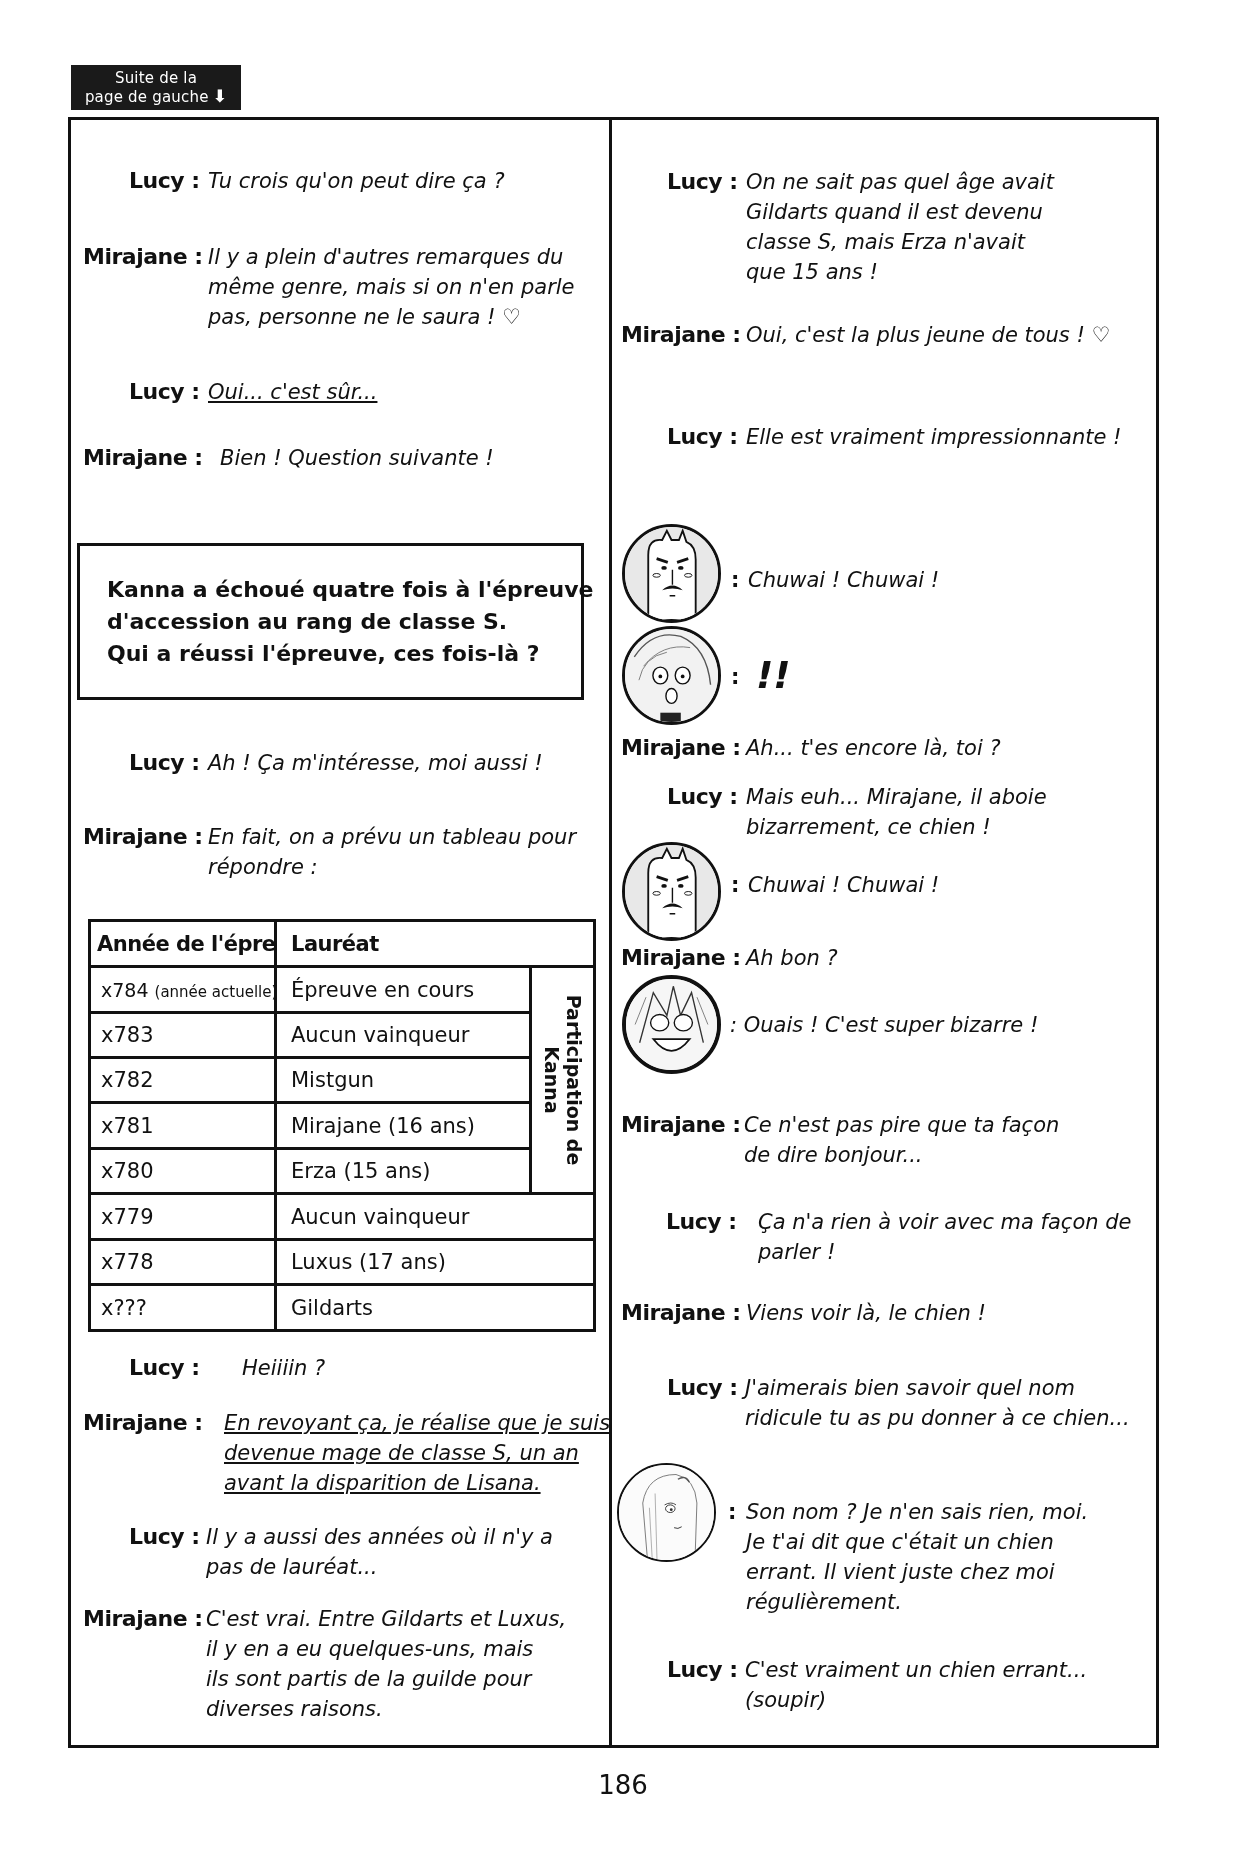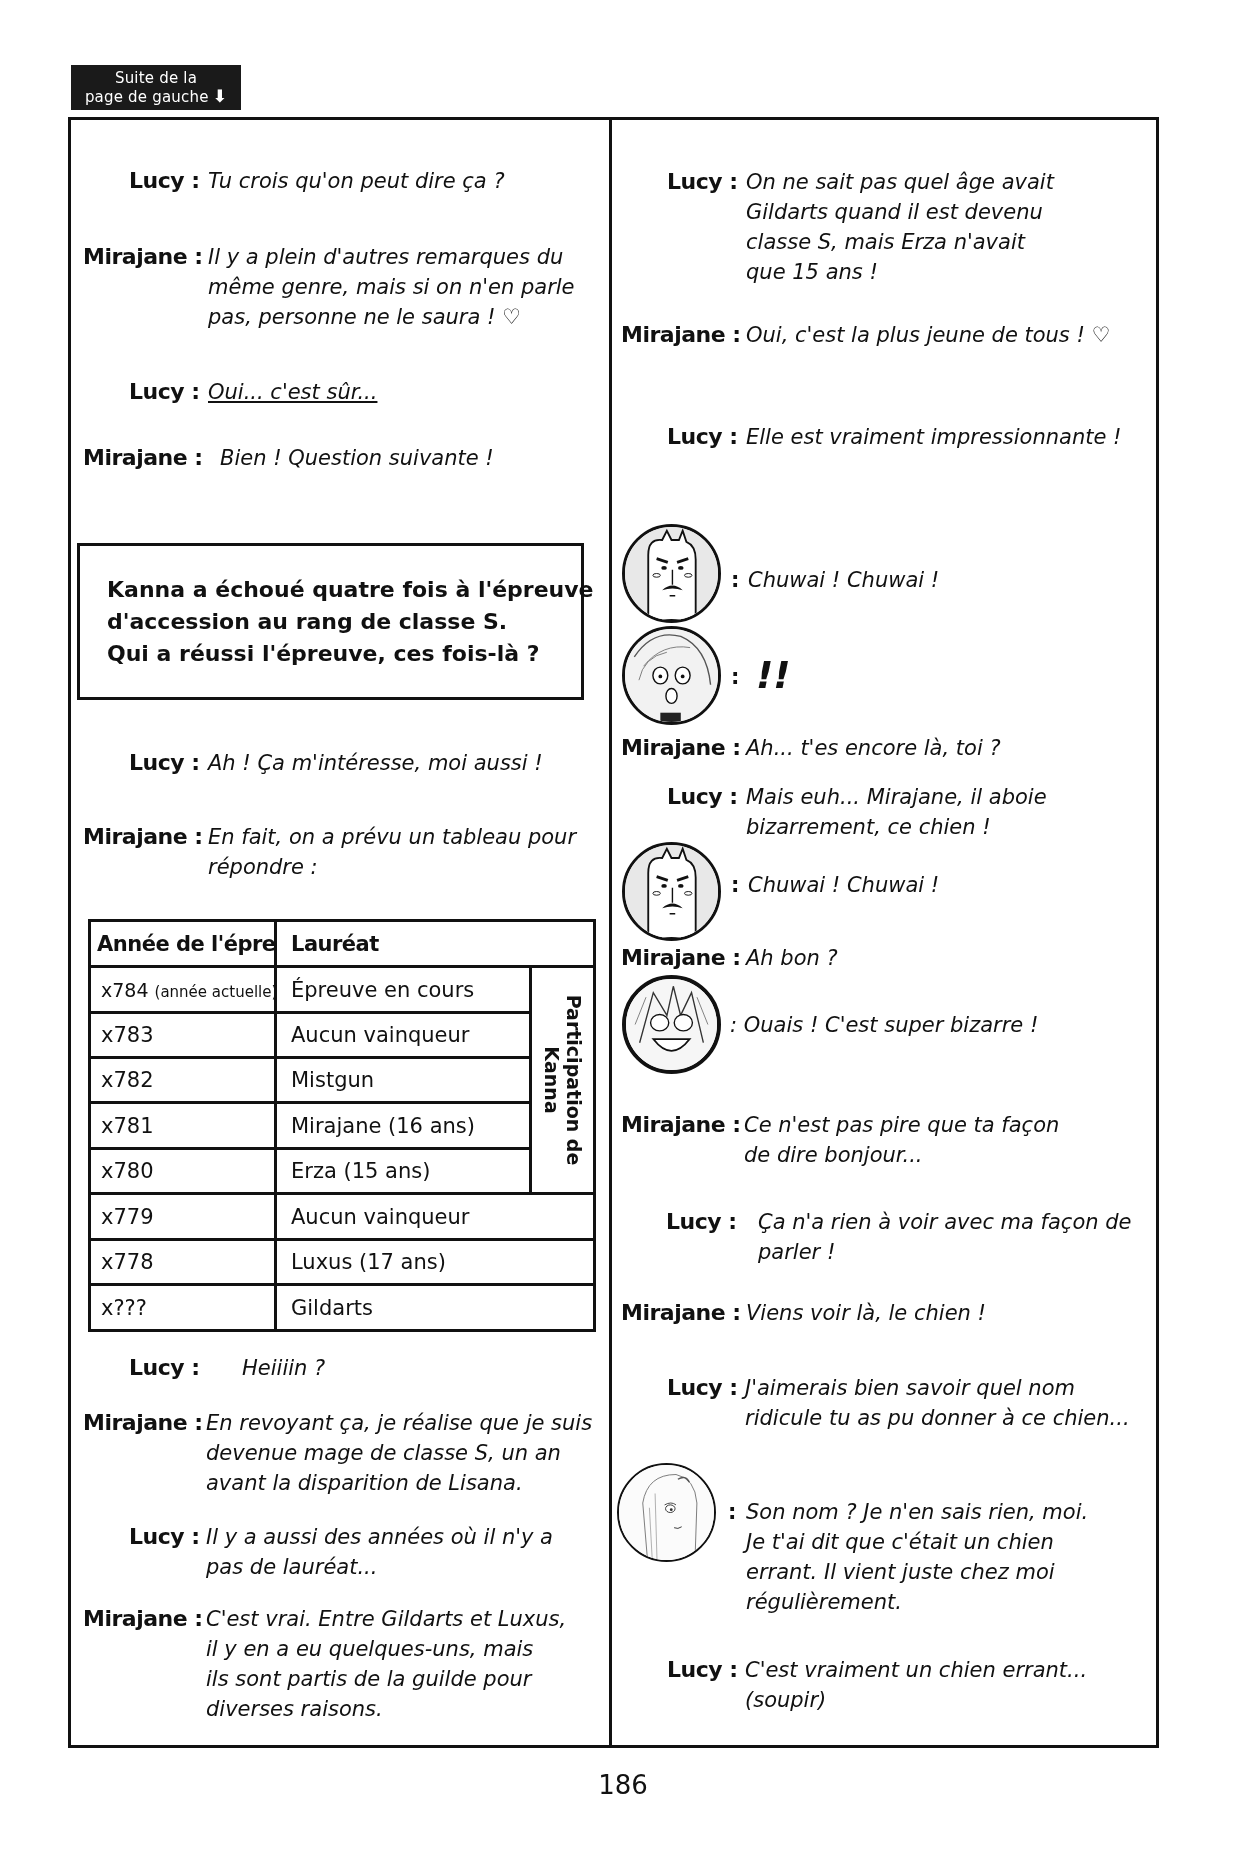--- a/index.html
+++ b/index.html
@@ -176,21 +176,21 @@
   </tr>
 </tbody>
   </table>
 
 <div class="speaker" style="left:129px; top:1353px;">Lucy :</div>
 <div class="speech" style="left:206px; top:1353px;margin-left:36px;">
   <span class="l">Heiiiin ?</span>
 </div>
 
 <div class="speaker" style="left:83px; top:1408px;">Mirajane :</div>
-<div class="speech" style="left:206px; top:1408px;">
+<div class="speech" style="left:224px; top:1408px;text-decoration:underline;">
   <span class="l">En revoyant ça, je réalise que je suis</span>
   <span class="l">devenue mage de classe S, un an</span>
   <span class="l">avant la disparition de Lisana.</span>
 </div>
 
 <div class="speaker" style="left:129px; top:1522px;">Lucy :</div>
 <div class="speech" style="left:206px; top:1522px;">
   <span class="l">Il y a aussi des années où il n'y a</span>
   <span class="l">pas de lauréat...</span>
 </div>

